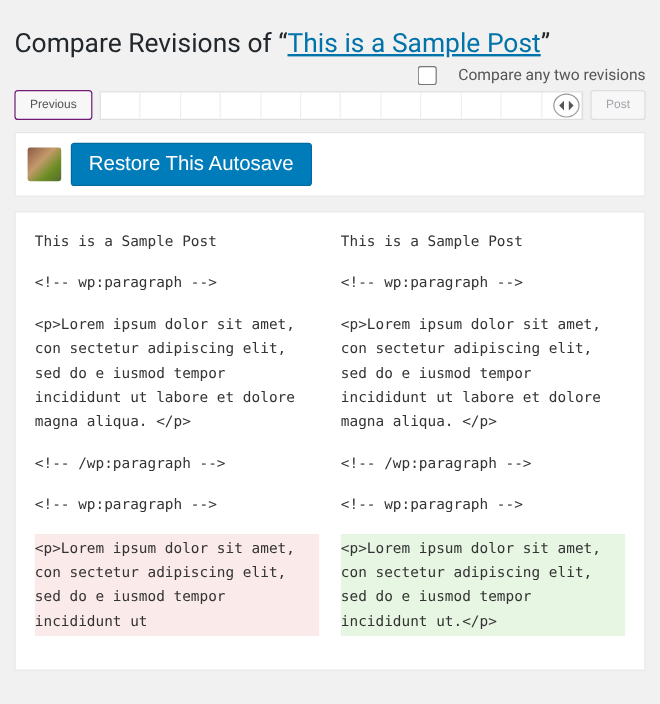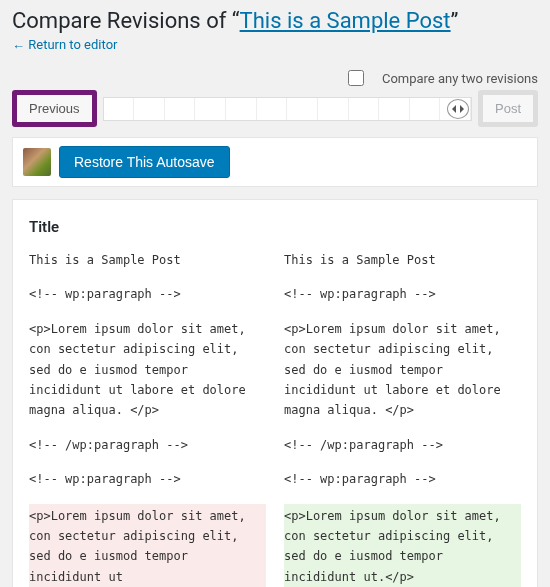--- a/index.html
+++ b/index.html
@@ -1,55 +1,54 @@
 <!DOCTYPE html>
 <html><head>
 <meta charset="utf-8">
 <style>
   * { box-sizing: border-box; margin: 0; padding: 0; }
   body { font-family: -apple-system, BlinkMacSystemFont, "Segoe UI", Roboto, sans-serif; font-size: 13px; color: #23282d; background: #f1f1f1; width: 550px; }
   .wrap { padding: 8px 12px 20px; }
-  h1 { font-size: 22px; font-weight: 400; color: #23282d; margin: 0 0 4px; }
+  h1 { font-size: 22px; font-weight: 400; color: #23282d; margin: 16px 0 4px; }
   h1 a { color: #0073aa; text-decoration: underline; }
   .return { color: #0073aa; text-decoration: none; font-size: 13px; display: inline-block; margin-bottom: 12px; }
   .compare-row { display: flex; align-items: center; justify-content: flex-end; gap: 18px; margin: 6px 0 4px; font-size: 13px; color: #555; }
   .compare-row input[type=checkbox] { width: 16px; height: 16px; border: 1px solid #7e8993; }
   .slider-row { display: flex; align-items: center; gap: 6px; margin-bottom: 10px; }
-  .btn { background: #f7f7f7; border: 5px solid #701a75; color: #555; padding: 6px 12px; font-size: 13px; border-radius: 3px; cursor: pointer; }
+  .btn { background: #f7f7f7; border: 1px solid #701a75; color: #555; padding: 6px 12px; font-size: 10px; border-radius: 3px; cursor: pointer; }
   .btn:disabled { color: #a0a5aa; border-color: #ddd; cursor: default; }
   .slider { flex: 1; height: 24px; background: #fff; border: 1px solid #ddd; position: relative; display: flex; }
   .tick { flex: 1; border-right: 1px solid #eee; }
   .tick:last-child { border-right: none; }
   .handle { position: absolute; right: 2px; top: 1px; width: 22px; height: 20px; background: #fff; border: 1px solid #999; border-radius: 50%; display: flex; align-items: center; justify-content: center; }
   .handle::before { content: ""; width: 0; height: 0; border-top: 4px solid transparent; border-bottom: 4px solid transparent; border-right: 4px solid #555; margin-right: 2px; }
   .handle::after { content: ""; width: 0; height: 0; border-top: 4px solid transparent; border-bottom: 4px solid transparent; border-left: 4px solid #555; margin-left: 2px; }
   .meta-row { background: #fff; border: 1px solid #e5e5e5; padding: 8px 10px; display: flex; align-items: center; gap: 8px; margin-bottom: 12px; }
   .avatar { width: 28px; height: 28px; background: linear-gradient(135deg,#8a5a44 0%,#c49a6c 40%,#6b8e23 70%,#556b2f 100%); border-radius: 2px; flex-shrink: 0; }
   .meta-text { flex: 1; font-size: 12px; line-height: 1.4; }
   .meta-text .line1 { color: #555; }
   .meta-text .line1 .author { font-weight: 600; color: #23282d; }
   .meta-text .ago { color: #d63638; }
   .meta-text .date { color: #888; }
-  .btn-primary { background: #007cba; border: 1px solid #006ba1; color: #fff; padding: 7px 14px; font-size: 14px; border-radius: 3px; cursor: pointer; font-weight: 400; }
+  .btn-primary { background: #007cba; border: 1px solid #006ba1; color: #fff; padding: 7px 14px; font-size: 17px; border-radius: 3px; cursor: pointer; font-weight: 400; }
   .diff-panel { background: #fff; border: 1px solid #e5e5e5; padding: 14px 16px; }
   .diff-panel h3 { font-size: 15px; font-weight: 600; margin: 4px 0 14px; }
   .diff-cols { display: flex; gap: 18px; }
   .col { flex: 1; font-family: Consolas, Monaco, monospace; font-size: 12px; color: #333; line-height: 1.7; word-wrap: break-word; }
   .block { margin-bottom: 14px; }
   .del { background: #fbeaea; padding: 2px 0; display: block; }
   .ins { background: #e7f5e3; padding: 2px 0; display: block; }
 </style>
 </head>
 <body>
 
 <div class="wrap">
   <h1>
     <span>Compare Revisions of “</span><a href="#">This is a Sample Post</a><span>”</span>
   </h1>
-  <a href="#" class="return">← Return to editor</a>
 
   <div class="compare-row">
     <input type="checkbox" style="">
     <span>Compare any two revisions</span>
   </div>
 
   <div class="slider-row">
     <button class="btn">Previous</button>
     <div class="slider">
       <div class="tick"></div>
@@ -68,21 +67,20 @@
     </div>
     <button class="btn" disabled="">Post</button>
   </div>
 
   <div class="meta-row">
     <div class="avatar"></div>
     <button class="btn-primary">Restore This Autosave</button>
   </div>
 
   <div class="diff-panel">
-    <h3>Title</h3>
     <div class="diff-cols">
       <div class="col">
         <div class="block">This is a Sample Post</div>
       </div>
       <div class="col">
         <div class="block">This is a Sample Post</div>
       </div>
     </div>
 
     <div class="diff-cols">

